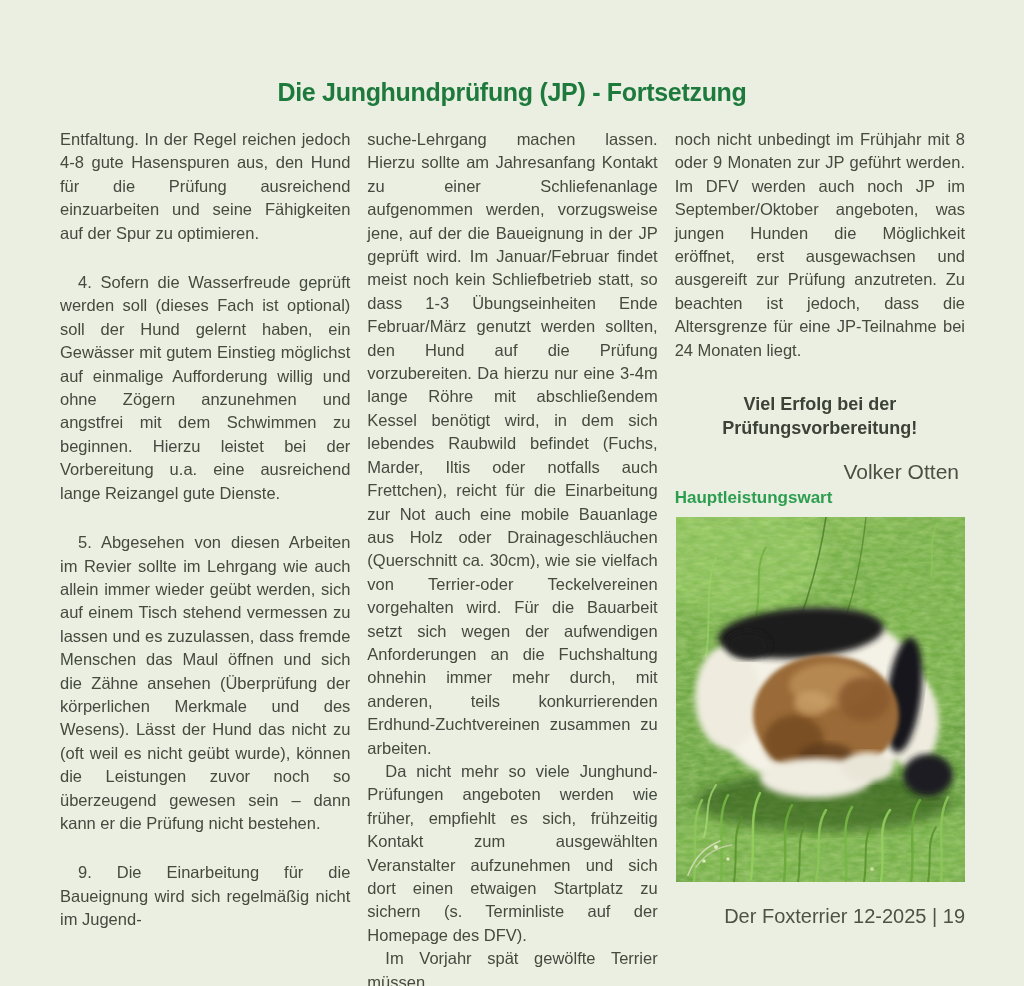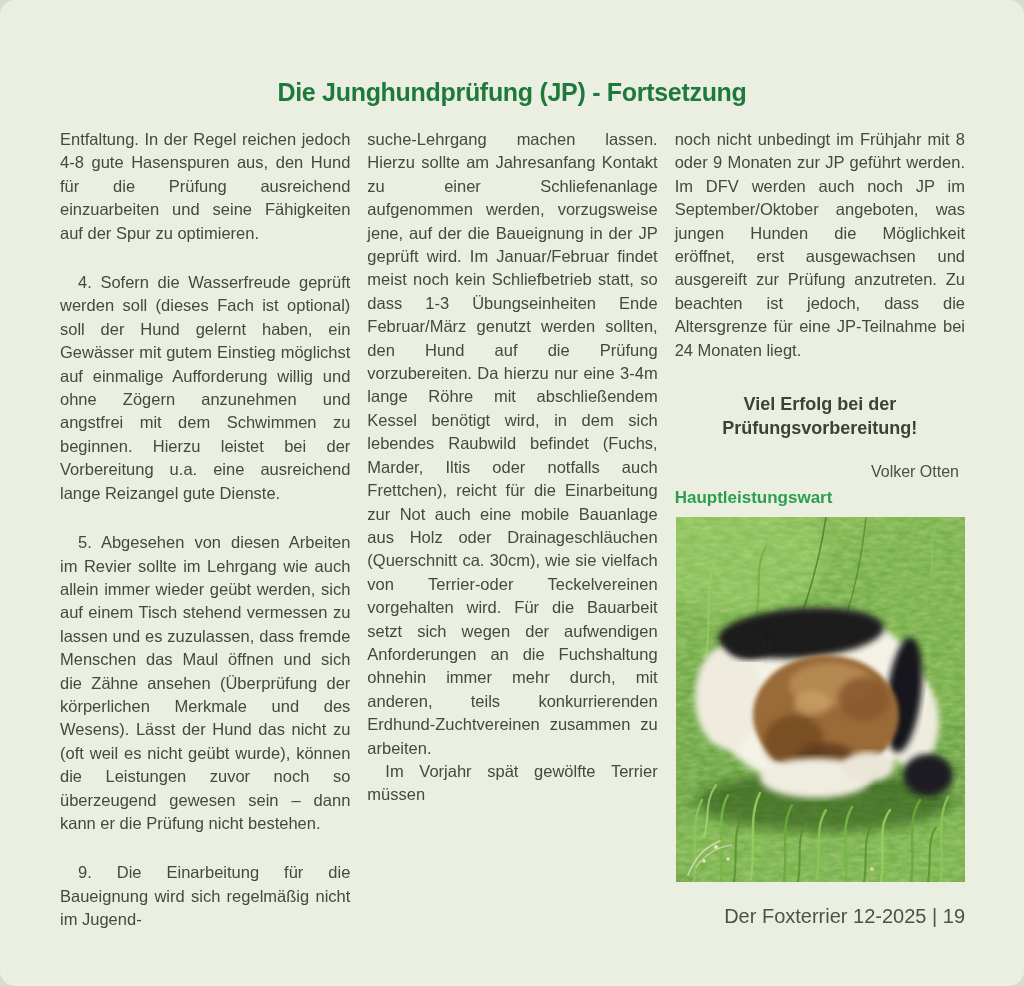--- a/index.html
+++ b/index.html
@@ -7,21 +7,20 @@
     background: #d8dcd0;
     font-family: "Liberation Sans", sans-serif;
   }
   .page {
     position: relative;
     width: 1024px;
     height: 986px;
     margin: 0 auto;
     background: #eaefe1;
     overflow: hidden;
-    border-radius: 15px;
   }
   .page-title {
     position: absolute;
     top: 78px;
     left: 0;
     right: 0;
     text-align: center;
     font-size: 25px;
     font-weight: bold;
     letter-spacing: -0.3px;
@@ -57,21 +56,21 @@
     text-align: center;
     font-weight: bold;
     font-size: 18px;
     line-height: 24px;
     color: #3d4238;
   }
   .sig-name {
     margin-top: 20px;
     padding-right: 6px;
     text-align: right;
-    font-size: 16px;
+    font-size: 21px;
     color: #4a4f45;
   }
   .sig-role {
     margin-top: 3px;
     padding-right: 6px;
     font-size: 17px;
     font-weight: bold;
     color: #2d9e50;
   }
   .photo {
@@ -101,20 +100,21 @@
 
     <div class="col">
       <p>Entfaltung. In der Regel reichen jedoch 4-8 gute Hasenspuren aus, den Hund für die Prüfung ausreichend einzuarbeiten und seine Fähigkeiten auf der Spur zu optimieren.</p>
       <p class="indent num-gap">4. Sofern die Wasserfreude geprüft werden soll (dieses Fach ist optional) soll der Hund gelernt haben, ein Gewässer mit gutem Einstieg möglichst auf einmalige Aufforderung willig und ohne Zögern anzunehmen und angstfrei mit dem Schwimmen zu beginnen. Hierzu leistet bei der Vorbereitung u.a. eine ausreichend lange Reizangel gute Dienste.</p>
       <p class="indent num-gap">5. Abgesehen von diesen Arbeiten im Revier sollte im Lehrgang wie auch allein immer wieder geübt werden, sich auf einem Tisch stehend vermessen zu lassen und es zuzulassen, dass fremde Menschen das Maul öffnen und sich die Zähne ansehen (Überprüfung der körperlichen Merkmale und des Wesens). Lässt der Hund das nicht zu (oft weil es nicht geübt wurde), können die Leistungen zuvor noch so überzeugend gewesen sein – dann kann er die Prüfung nicht bestehen.</p>
       <p class="indent num-gap">9. Die Einarbeitung für die Baueignung wird sich regelmäßig nicht im Jugend-</p>
     </div>
 
     <div class="col">
       <p>suche-Lehrgang machen lassen. Hierzu sollte am Jahresanfang Kontakt zu einer Schliefenanlage aufgenommen werden, vorzugsweise jene, auf der die Baueignung in der JP geprüft wird. Im Januar/Februar findet meist noch kein Schliefbetrieb statt, so dass 1-3 Übungseinheiten Ende Februar/März genutzt werden sollten, den Hund auf die Prüfung vorzubereiten. Da hierzu nur eine 3-4m lange Röhre mit abschließendem Kessel benötigt wird, in dem sich lebendes Raubwild befindet (Fuchs, Marder, Iltis oder notfalls auch Frettchen), reicht für die Einarbeitung zur Not auch eine mobile Bauanlage aus Holz oder Drainageschläuchen (Querschnitt ca. 30cm), wie sie vielfach von Terrier-oder Teckelvereinen vorgehalten wird. Für die Bauarbeit setzt sich wegen der aufwendigen Anforderungen an die Fuchshaltung ohnehin immer mehr durch, mit anderen, teils konkurrierenden Erdhund-Zuchtvereinen zusammen zu arbeiten.</p>
+      <p class="indent">Da nicht mehr so viele Junghund-Prüfungen angeboten werden wie früher, empfiehlt es sich, frühzeitig Kontakt zum ausgewählten Veranstalter aufzunehmen und sich dort einen etwaigen Startplatz zu sichern (s. Terminliste auf der Homepage des DFV).</p>
       <p class="indent">Im Vorjahr spät gewölfte Terrier müssen</p>
     </div>
 
     <div class="col">
       <p>noch nicht unbedingt im Frühjahr mit 8 oder 9 Monaten zur JP geführt werden. Im DFV werden auch noch JP im September/Oktober angeboten, was jungen Hunden die Möglichkeit eröffnet, erst ausgewachsen und ausgereift zur Prüfung anzutreten. Zu beachten ist jedoch, dass die Altersgrenze für eine JP-Teilnahme bei 24 Monaten liegt.</p>
       <div class="closing">Viel Erfolg bei der Prüfungsvorbereitung!</div>
       <div class="sig-name">Volker Otten</div>
       <div class="sig-role">Hauptleistungswart</div>
     </div>
 

